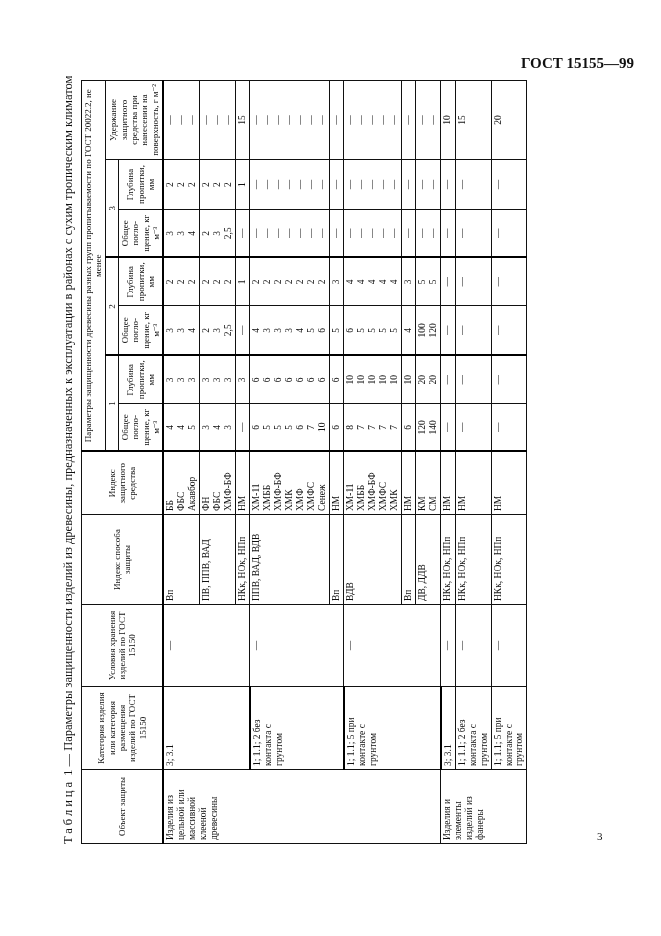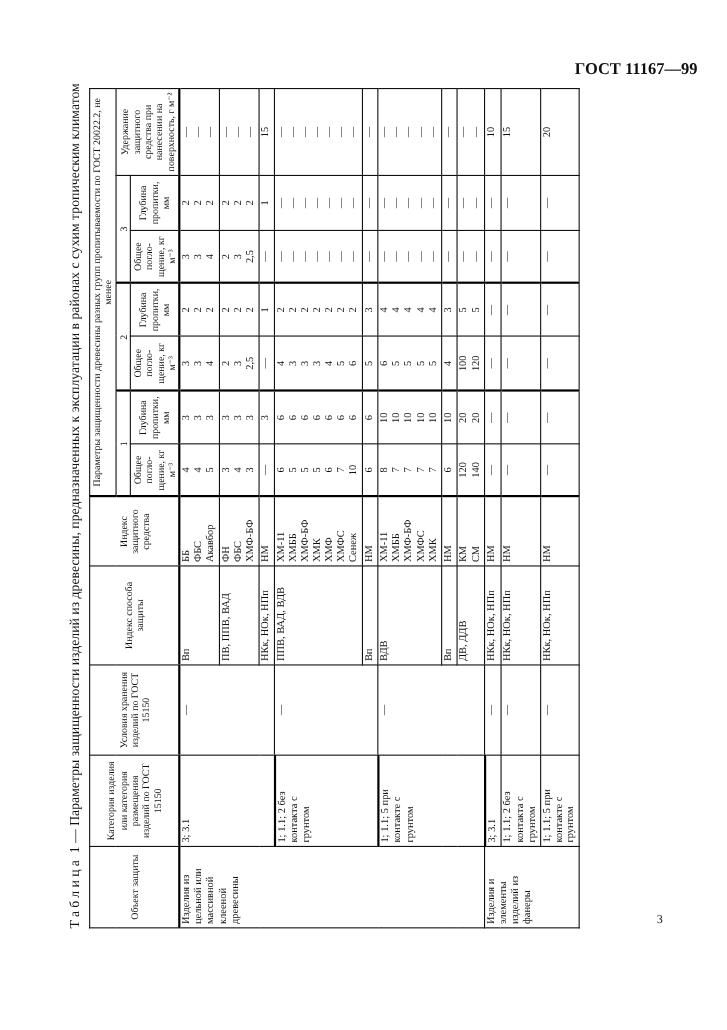--- a/index.html
+++ b/index.html
@@ -20,21 +20,21 @@
   table.t th { text-align:center; vertical-align:middle; font-size:9px; }
   .thick-b { border-bottom:2px solid #000 !important; }
   .thick-l { border-left:2px solid #000 !important; }
   .thick-t { border-top:2px solid #000 !important; }
   td.num { text-align:center; }
   td.num div, td.agent div { height:11px; }
 </style>
 </head>
 <body>
 
-<div class="doc-id">ГОСТ 11167—99</div>
+<div class="doc-id">ГОСТ 15155—99</div>
 <div class="page-num">3</div>
 
 <div class="stage">
   <div class="caption"><span class="sp">Таблица</span><span> 1 — Параметры защищенности изделий из древесины, предназначенных к эксплуатации в районах с сухим тропическим климатом</span></div>
   <table class="t">
     <colgroup>
       <col style="width:74px">
         <col style="width:83px">
         <col style="width:82px">
         <col style="width:90px">

